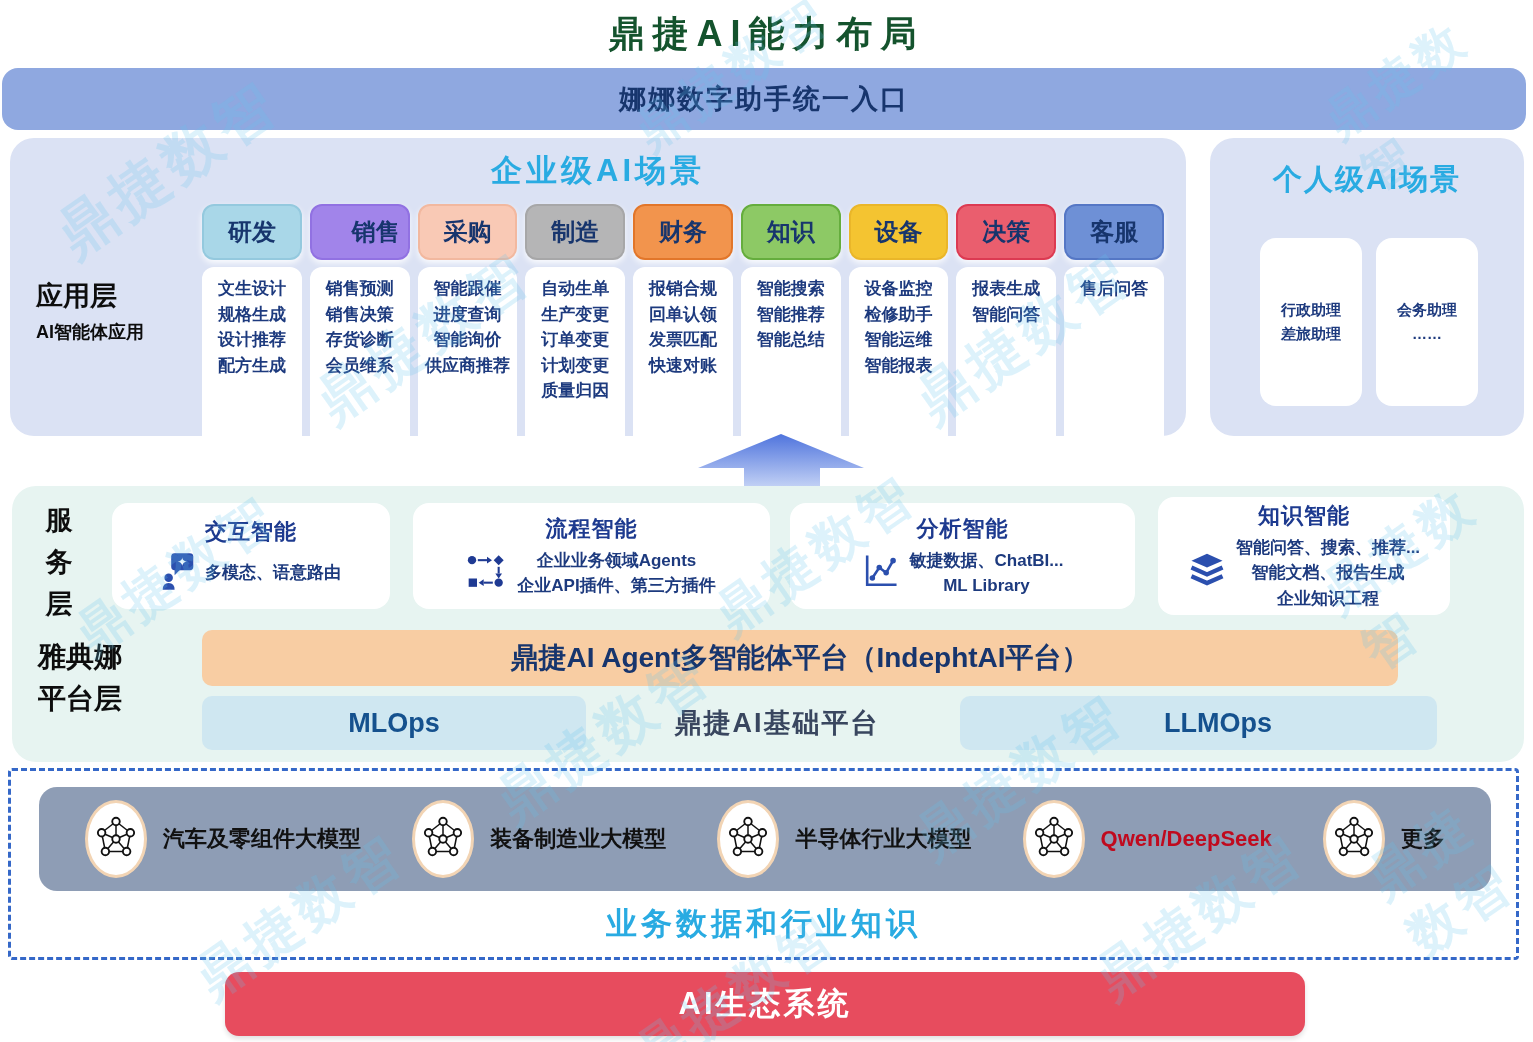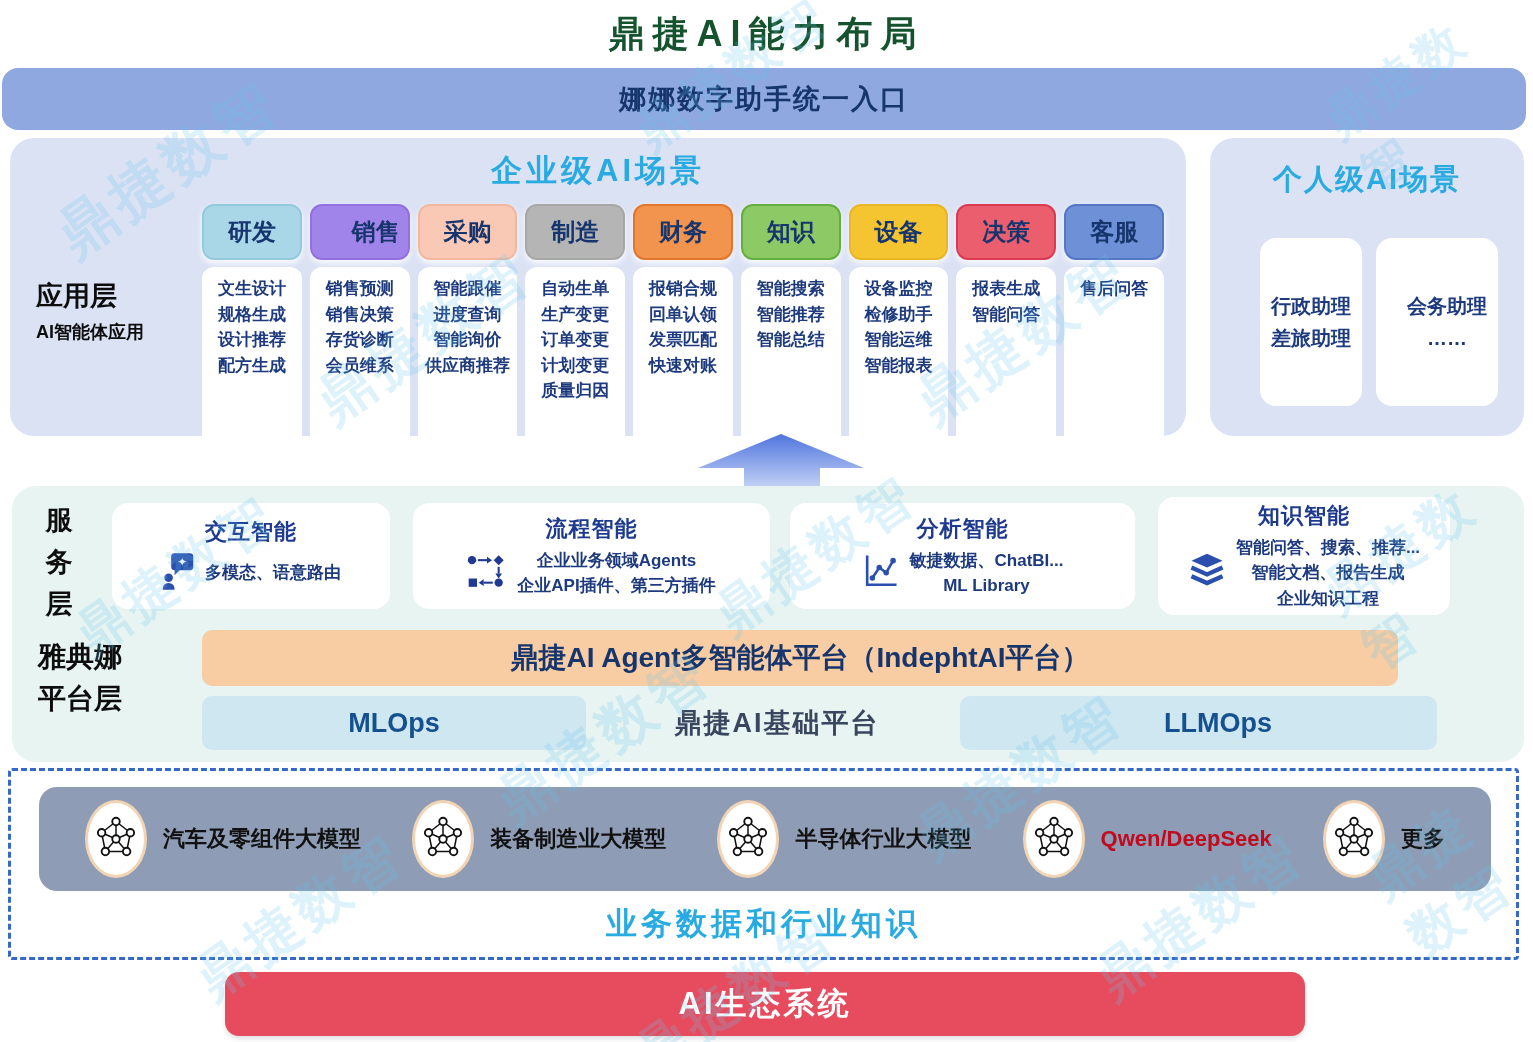--- a/index.html
+++ b/index.html
@@ -42,21 +42,21 @@
     display:flex;align-items:flex-start;justify-content:center;
     padding-top:9px;box-sizing:border-box;
     font-size:17px;font-weight:bold;color:#1d3a7e;line-height:1.5;text-align:center;
   }
   
   .pers-box{left:1210px;top:138px;width:314px;height:298px;background:#dbe2f4;border-radius:24px;}
   .pers-title{left:0;top:22px;width:100%;text-align:center;font-size:29px;font-weight:bold;color:#29abe2;letter-spacing:2px;}
   .pers-card{
     top:100px;width:102px;height:168px;background:#ffffff;border-radius:16px;
     display:flex;align-items:center;justify-content:center;text-align:center;
-    font-size:20px;font-weight:bold;color:#1d3a7e;line-height:1.6;
+    font-size:15px;font-weight:bold;color:#1d3a7e;line-height:1.6;
   }
   
   .up-arrow{left:688px;top:434px;}
   
   .svc-box{left:12px;top:486px;width:1512px;height:276px;background:#e7f4f1;border-radius:24px;}
   .svc-layer-label{left:30px;top:14px;font-size:27px;font-weight:bold;color:#0d0d0d;line-height:1.55;text-align:center;width:34px;}
   .svc-card{
     top:17px;height:106px;background:#ffffff;border-radius:16px;
     display:flex;flex-direction:column;align-items:center;justify-content:center;gap:4px;
   }
@@ -171,21 +171,21 @@
       <div class="col-header" style="background: rgb(110, 144, 214); border-color: rgb(85, 119, 197);">客服</div>
       <div class="col-body pre">售后问答</div>
     </div>
   </div>
 </div>
 
 <div class="abs pers-box">
   <div class="abs pers-title">个人级AI场景</div>
   <div class="abs pers-card pre" style="left:50px;">行政助理
 差旅助理</div>
-  <div class="abs pers-card pre" style="left:166px;padding-left:20px;">会务助理
+  <div class="abs pers-card pre" style="left:166px;">会务助理
 ……</div>
 </div>
 
 <div class="abs up-arrow">
   <svg width="182" height="66" viewBox="0 0 182 66">
     <defs>
       <linearGradient id="ag" x1="0" y1="0" x2="0" y2="1">
         <stop offset="0" stop-color="#4f74dd"></stop>
         <stop offset="1" stop-color="#dfe8fb"></stop>
       </linearGradient>

